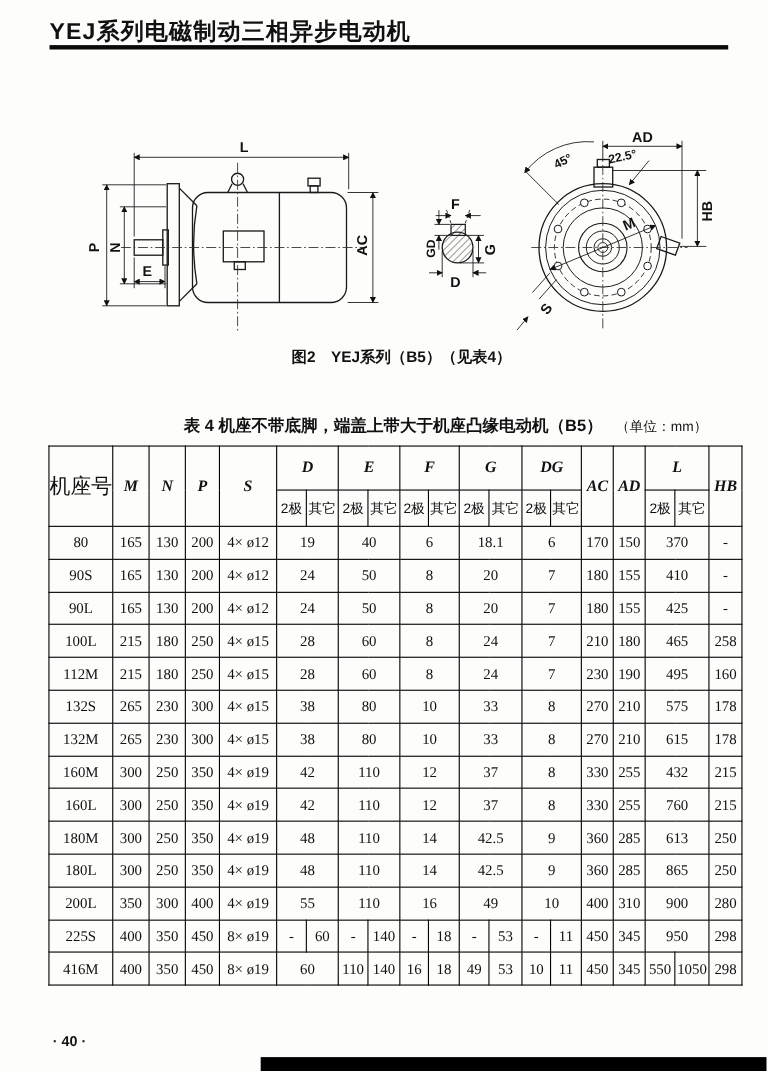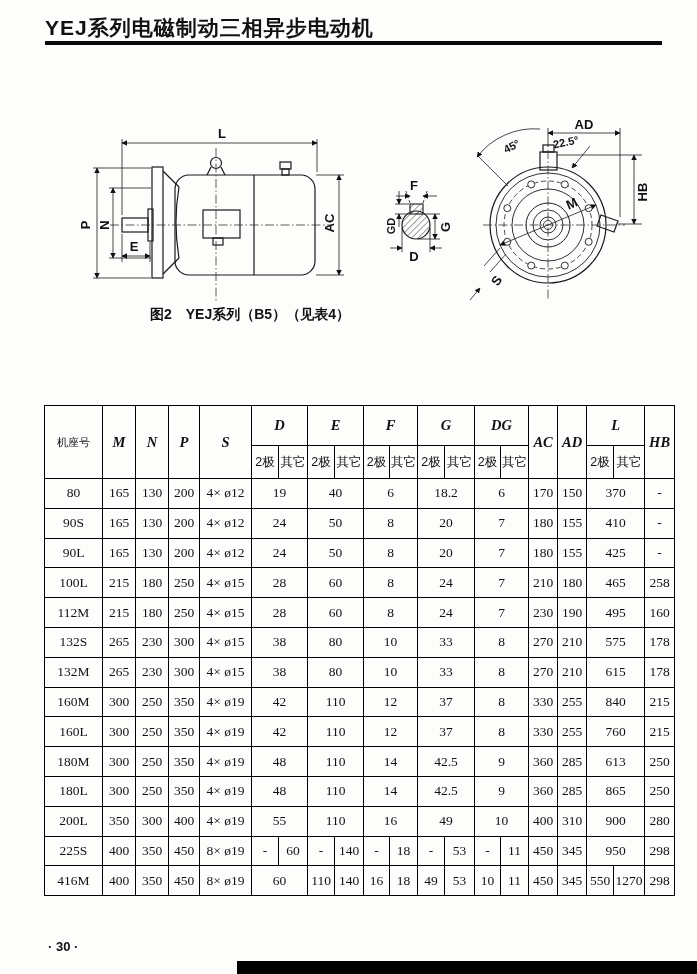--- a/index.html
+++ b/index.html
@@ -3,33 +3,33 @@
 <meta charset="utf-8">
 <style>
   html,body{margin:0;padding:0;}
   body{background:#e8e8e8;font-family:"Liberation Sans",sans-serif;}
   .page{position:relative;width:697px;height:974px;background:#fdfdfc;color:#111;
         margin:0 auto;overflow:hidden;}
   .doc-title{position:absolute;left:45px;top:14px;font-size:21px;font-weight:bold;
         letter-spacing:1px;color:#111;}
   .title-rule{position:absolute;left:45px;top:41px;width:617px;height:4px;background:#0a0a0a;}
   .figure-svg{position:absolute;left:0;top:100px;}
-  .fig-caption{position:absolute;left:150px;top:306px;width:430px;text-align:left;
+  .fig-caption{position:absolute;left:150px;top:316px;width:430px;text-align:center;
         font-size:14px;font-weight:bold;}
   .table-title{position:absolute;left:167px;top:378px;font-size:15px;font-weight:bold;white-space:nowrap;}
   .table-unit{font-size:12.5px;font-weight:normal;margin-left:12px;}
   table.spec{position:absolute;left:44px;top:405px;border-collapse:collapse;
         table-layout:fixed;width:630px;font-size:13px;}
   table.spec th,table.spec td{border:1px solid #000;text-align:center;vertical-align:middle;
         padding:0;overflow:hidden;}
   table.spec{border:1.5px solid #000;}
   table.spec thead tr:first-child th{height:39px;}
   table.spec thead tr:last-child th{height:32px;}
   table.spec tbody td{height:28.8px;font-family:"Liberation Serif",serif;font-size:13.5px;}
-  th.cn{font-weight:normal;font-size:11px;font-family:"Liberation Sans",sans-serif;}
+  th.cn{font-weight:normal;font-size:19px;font-family:"Liberation Sans",sans-serif;}
   th.dim{font-family:"Liberation Serif",serif;font-style:italic;font-weight:bold;font-size:14.5px;}
   th.sub{font-weight:normal;font-size:12.5px;}
   .page-number{position:absolute;left:48px;top:939px;font-size:13px;font-weight:bold;
         font-family:"Liberation Sans",sans-serif;}
   .bottom-bar{position:absolute;left:237px;top:961px;width:460px;height:13px;background:#000;}
   svg text{font-family:"Liberation Sans",sans-serif;font-weight:bold;fill:#111;}
   .lbl{font-size:13px;}
   .lbl-sm{font-size:11px;}
 </style>
 </head>
@@ -165,20 +165,23 @@
     <text class="lbl" x="584" y="129" text-anchor="middle">AD</text>
     <text class="lbl" x="643" y="196" text-anchor="middle" transform="rotate(-90 643 192)">HB</text>
     <text class="lbl" x="572" y="208" text-anchor="middle" transform="rotate(-23 572 204)">M</text>
     <text class="lbl" x="497" y="285" text-anchor="middle" transform="rotate(-55 497 281)">S</text>
     <text class="lbl-sm" x="512" y="150" text-anchor="middle" transform="rotate(-27 512 147)">45°</text>
     <text class="lbl-sm" x="566" y="146" text-anchor="middle" transform="rotate(-12 566 143)">22.5°</text>
   </svg>
 
   <div class="fig-caption">图2　YEJ系列（B5）（见表4）</div>
 
+  <div class="table-title">
+    <span>表 4 机座不带底脚，端盖上带大于机座凸缘电动机（B5）</span><span class="table-unit">（单位：mm）</span>
+  </div>
 
   <table class="spec">
     <colgroup>
       <col style="width:58px">
         <col style="width:33px">
         <col style="width:33px">
         <col style="width:31px">
         <col style="width:52px">
       <col style="width:27px">
         <col style="width:29px">
@@ -231,21 +234,21 @@
     <tbody>
         <tr>
           <td>80</td>
           <td>165</td>
           <td>130</td>
           <td>200</td>
           <td>4× ø12</td>
           <td colspan="2">19</td>
           <td colspan="2">40</td>
           <td colspan="2">6</td>
-          <td colspan="2">18.2</td>
+          <td colspan="2">18.1</td>
           <td colspan="2">6</td>
           <td>170</td>
           <td>150</td>
           <td colspan="2">370</td>
           <td>-</td>
         </tr>
         <tr>
           <td>90S</td>
           <td>165</td>
           <td>130</td>
@@ -347,21 +350,21 @@
           <td>250</td>
           <td>350</td>
           <td>4× ø19</td>
           <td colspan="2">42</td>
           <td colspan="2">110</td>
           <td colspan="2">12</td>
           <td colspan="2">37</td>
           <td colspan="2">8</td>
           <td>330</td>
           <td>255</td>
-          <td colspan="2">840</td>
+          <td colspan="2">432</td>
           <td>215</td>
         </tr>
         <tr>
           <td>160L</td>
           <td>300</td>
           <td>250</td>
           <td>350</td>
           <td>4× ø19</td>
           <td colspan="2">42</td>
           <td colspan="2">110</td>
@@ -453,22 +456,22 @@
           <td>140</td>
           <td>16</td>
           <td>18</td>
           <td>49</td>
           <td>53</td>
           <td>10</td>
           <td>11</td>
           <td>450</td>
           <td>345</td>
           <td>550</td>
-          <td>1270</td>
+          <td>1050</td>
           <td>298</td>
         </tr>
       </tbody>
   </table>
 
-  <div class="page-number">· 30 ·</div>
+  <div class="page-number">· 40 ·</div>
   <div class="bottom-bar"></div>
 
 </div>
 
 </body></html>

